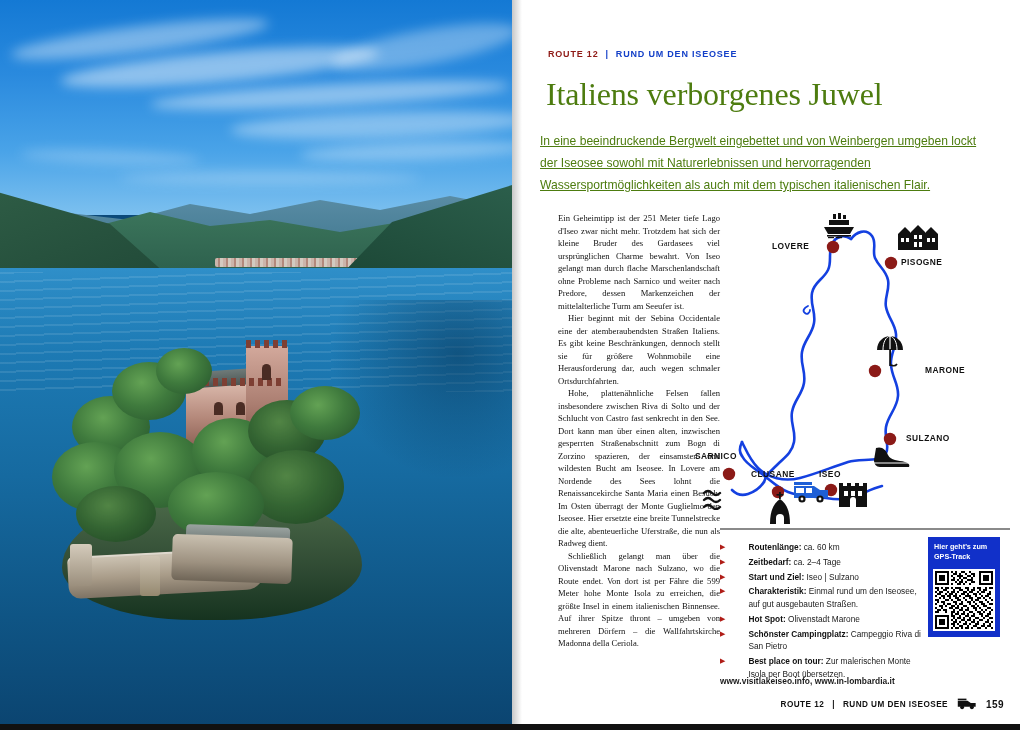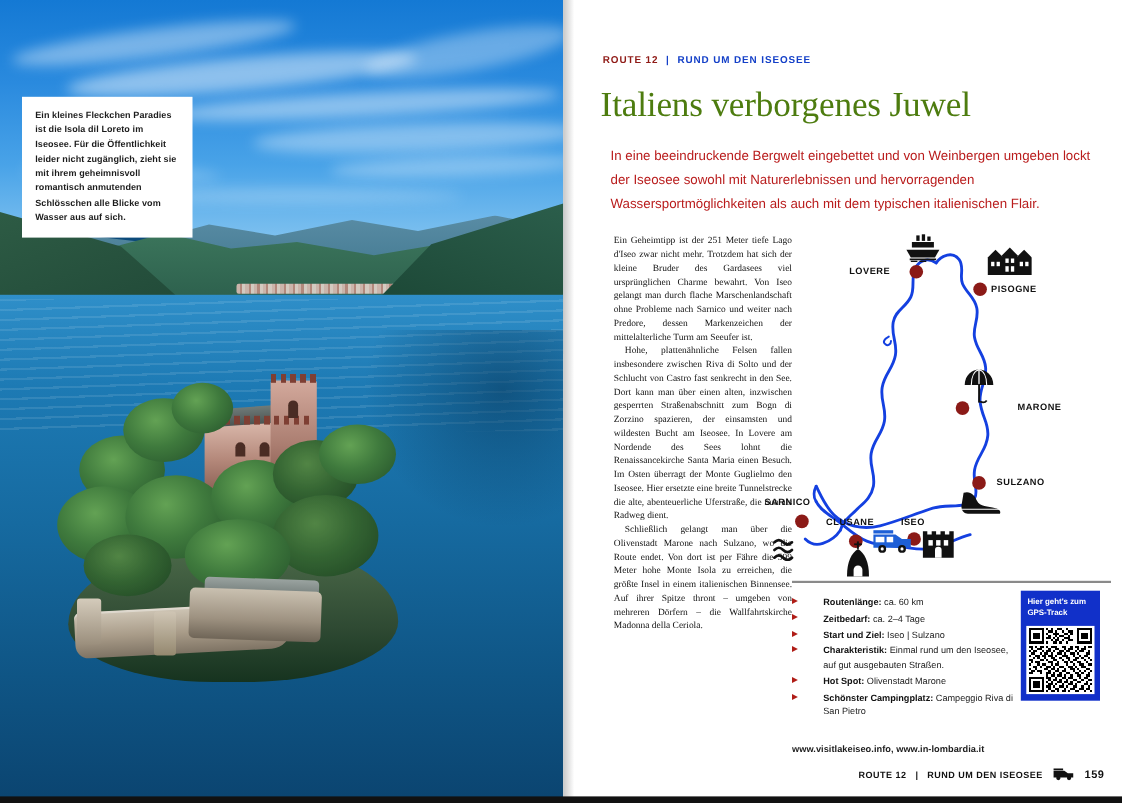--- a/index.html
+++ b/index.html
@@ -182,24 +182,25 @@
 
   .headline {
     position: absolute; left: 34px; top: 76px;
     font-family: "Liberation Serif", serif;
     font-size: 32px;
     font-weight: 400;
     color: #4d7c0f;
     letter-spacing: -.005em;
   }
   .standfirst {
-    position: absolute; left: 43px; top: 130px; width: 452px;
+    position: absolute; left: 28px; top: 130px; width: 452px;
     font-size: 12.1px;
     line-height: 1.82;
-    color: #b91c1c;
+    color: #4d7c0f;
+    text-decoration: underline;
   }
 
   .body-col {
     position: absolute; left: 36px; top: 212px; width: 162px;
     font-family: "Liberation Serif", serif;
     font-size: 8.6px;
     line-height: 1.455;
     color: #111;
     text-align: justify;
     hyphens: auto;
@@ -327,39 +328,37 @@
       <div class="tree" style="left:116px; top:172px; width:96px;  height:66px;"></div>
       <div class="tree shadowed" style="left:24px; top:186px; width:80px; height:56px;"></div>
 
       <div class="isl-wall"></div>
       <div class="isl-roof"></div>
       <div class="isl-wall2"></div>
       <div class="tower"></div>
       <div class="tower2"></div>
     </div>
 
-    <div class="caption-box">
-      <p>Ein kleines Fleckchen Paradies ist die Isola dil Loreto im Iseosee. Für die Öffentlichkeit leider nicht zugänglich, zieht sie mit ihrem geheimnisvoll romantisch anmutenden Schlösschen alle Blicke vom Wasser aus auf sich.</p>
-    </div>
   </div>
 
   <div class="text-page">
 
     <div class="route-kicker">
       <span class="kicker-route">ROUTE 12</span>
       <span class="kicker-sep">|</span>
       <span class="kicker-title">RUND UM DEN ISEOSEE</span>
     </div>
 
     <h1 class="headline">Italiens verborgenes Juwel</h1>
 
     <div class="standfirst">In eine beeindruckende Bergwelt eingebettet und von Weinbergen umgeben lockt der Iseosee sowohl mit Naturerlebnissen und hervorragenden Wassersportmöglichkeiten als auch mit dem typischen italienischen Flair.</div>
 
     <div class="body-col">
       <p>Ein Geheimtipp ist der 251 Meter tiefe Lago d'Iseo zwar nicht mehr. Trotzdem hat sich der kleine Bruder des Gardasees viel ursprünglichen Charme bewahrt. Von Iseo gelangt man durch flache Marschenlandschaft ohne Probleme nach Sarnico und weiter nach Predore, dessen Markenzeichen der mittelalterliche Turm am Seeufer ist.</p>
+      <p>Hier beginnt mit der Sebina Occidentale eine der atemberaubendsten Straßen Italiens. Es gibt keine Beschränkungen, dennoch stellt sie für größere Wohnmobile eine Herausforderung dar, auch wegen schmaler Ortsdurchfahrten.</p>
       <p>Hohe, plattenähnliche Felsen fallen insbesondere zwischen Riva di Solto und der Schlucht von Castro fast senkrecht in den See. Dort kann man über einen alten, inzwischen gesperrten Straßenabschnitt zum Bogn di Zorzino spazieren, der einsamsten und wildesten Bucht am Iseosee. In Lovere am Nordende des Sees lohnt die Renaissancekirche Santa Maria einen Besuch. Im Osten überragt der Monte Guglielmo den Iseosee. Hier ersetzte eine breite Tunnelstrecke die alte, abenteuerliche Uferstraße, die nun als Radweg dient.</p>
       <p>Schließlich gelangt man über die Olivenstadt Marone nach Sulzano, wo die Route endet. Von dort ist per Fähre die 599 Meter hohe Monte Isola zu erreichen, die größte Insel in einem italienischen Binnensee. Auf ihrer Spitze thront – umgeben von mehreren Dörfern – die Wallfahrtskirche Madonna della Ceriola.</p>
     </div>
 
     <div class="map-area">
       <svg width="290" height="318" viewBox="0 0 290 318">
 
         <path d="M131,33 C136,26 146,22 152,30 C157,37 152,45 155,52
                  C159,61 166,64 168,74 C170,84 164,92 166,101
                  C168,112 175,117 176,128 C177,140 170,148 171,159
@@ -505,20 +504,24 @@
         <span class="bullet">▶</span>
         <span><b>Charakteristik:</b><span> Einmal rund um den Iseosee, auf gut ausgebauten Straßen.</span></span>
       </div>
       <div class="info-item">
         <span class="bullet">▶</span>
         <span><b>Hot Spot:</b><span> Olivenstadt Marone</span></span>
       </div>
       <div class="info-item">
         <span class="bullet">▶</span>
         <span><b>Schönster Campingplatz:</b><span> Campeggio Riva di San Pietro</span></span>
+      </div>
+      <div class="info-item">
+        <span class="bullet">▶</span>
+        <span><b>Best place on tour:</b><span> Zur malerischen Monte Isola per Boot übersetzen.</span></span>
       </div>
     </div>
 
     <div class="weblinks">www.visitlakeiseo.info, www.in-lombardia.it</div>
 
     <div class="footer">
       <span>ROUTE 12</span>
       <span>|</span>
       <span>RUND UM DEN ISEOSEE</span>
       <span>

